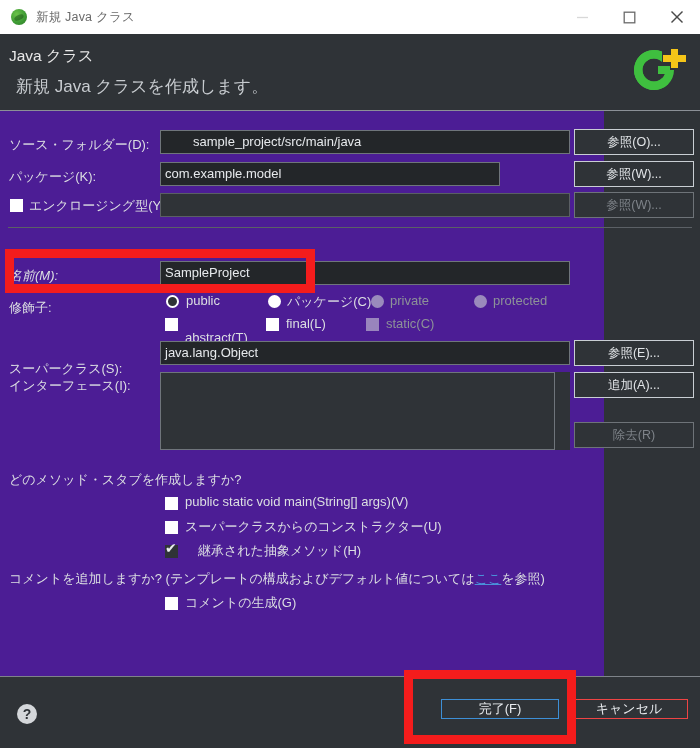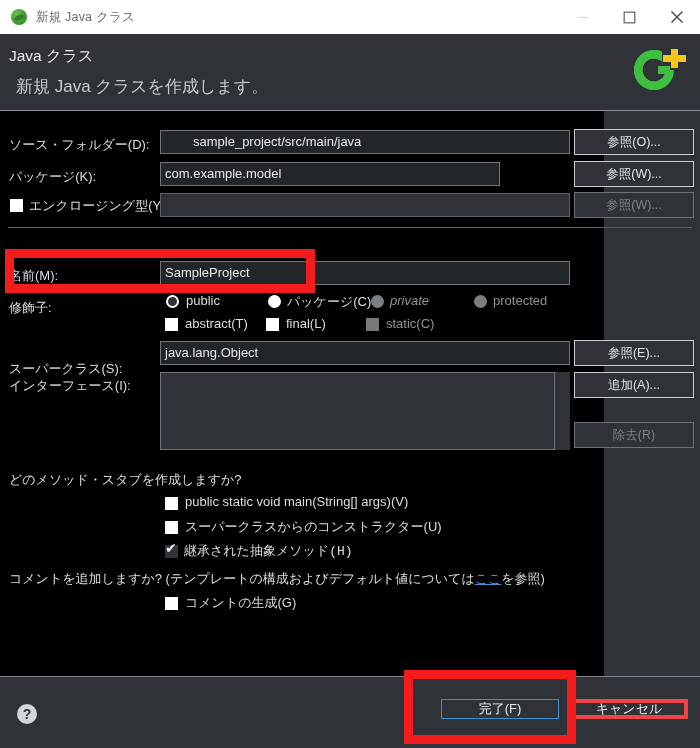--- a/index.html
+++ b/index.html
@@ -59,21 +59,21 @@
     position: absolute; right: 12px; top: 2px; width: 68px; height: 68px;
   }
   .hdr-sep {
     position: absolute; left: 0; top: 110px; width: 700px; height: 1px;
     background: #8b9096;
   }
 
   
   .body {
     position: absolute; left: 0; top: 111px; width: 604px; height: 565px;
-    background: #000000;
+    background: #4c1d95;
   }
 
   .lbl {
     position: absolute; font-size: 13px; color: #dcdfe2; white-space: nowrap;
   }
   .lbl.dim { color: #8d9298; }
 
   .field {
     position: absolute; height: 24px;
     background: #232629; border: 1px solid #6f757b;
@@ -136,21 +136,21 @@
   .help-icon {
     position: absolute; left: 16px; top: 26px; width: 22px; height: 22px;
   }
   .fbtn {
     position: absolute; height: 20px;
     background: #2f3337; color: #e8ebee; font-size: 13px;
     display: flex; align-items: center; justify-content: center;
     white-space: nowrap;
   }
   .fbtn.primary { border: 1px solid #3d8fd6; }
-  .fbtn.secondary { border: 4px solid #ef4444; }
+  .fbtn.secondary { border: 1px solid #ef4444; }
 
   
   .redbox {
     position: absolute; border: 9px solid #f41c1c;
     pointer-events: none;
   }
 </style>
 </head>
 <body>
 
@@ -205,39 +205,39 @@
   <div class="field" style="left:160px; top:51px; width:340px;">com.example.model</div>
   <div class="btn" style="left:574px; top:50px; width:120px;">参照(W)...</div>
 
   <div class="cb off" style="left:10px; top:88px;"></div>
   <div class="lbl" style="left:29px; top:86px;">エンクロージング型(Y):</div>
   <div class="field disabled" style="left:160px; top:82px; width:410px;"></div>
   <div class="btn disabled" style="left:574px; top:81px; width:120px;">参照(W)...</div>
 
   <div style="position:absolute;left:8px;top:116px;width:684px;height:1px;background:#5b6065;"></div>
 
-  <div class="lbl" style="left:9px; top:156px;">名前(M):</div>
+  <div class="lbl" style="left:9px; top:156px;font-style:italic;">名前(M):</div>
   <div class="field" style="left:160px; top:150px; width:410px;">SampleProject</div>
 
   <div class="lbl" style="left:9px; top:188px;">修飾子:</div>
 
   <div class="radio sel" style="left:166px; top:184px;"></div>
   <div class="lbl" style="left:186px; top:182px;">public</div>
 
   <div class="radio" style="left:268px; top:184px;"></div>
   <div class="lbl" style="left:287px; top:182px;">パッケージ(C)</div>
 
   <div class="radio dim" style="left:371px; top:184px;"></div>
-  <div class="lbl dim" style="left:390px; top:182px;font-style:italic;">private</div>
+  <div class="lbl dim" style="left:390px; top:182px;">private</div>
 
   <div class="radio dim" style="left:474px; top:184px;"></div>
   <div class="lbl dim" style="left:493px; top:182px;">protected</div>
 
   <div class="cb off" style="left:165px; top:207px;"></div>
-  <div class="lbl" style="left:185px; top:205px;">abstract(T)</div>
+  <div class="lbl" style="left:185px; top:219px;">abstract(T)</div>
 
   <div class="cb off" style="left:266px; top:207px;"></div>
   <div class="lbl" style="left:286px; top:205px;">final(L)</div>
 
   <div class="cb dim" style="left:366px; top:207px;"></div>
   <div class="lbl dim" style="left:386px; top:205px;">static(C)</div>
 
   <div class="lbl" style="left:9px; top:235px;margin-top:14px;">スーパークラス(S):</div>
   <div class="field" style="left:160px; top:230px; width:410px;">java.lang.Object</div>
   <div class="btn" style="left:574px; top:229px; width:120px;">参照(E)...</div>
@@ -252,21 +252,21 @@
 
   <div class="cb off" style="left:165px; top:386px;"></div>
   <div class="lbl" style="left:185px; top:383px;">public static void main(String[] args)(V)</div>
 
   <div class="cb off" style="left:165px; top:410px;"></div>
   <div class="lbl" style="left:185px; top:407px;">スーパークラスからのコンストラクター(U)</div>
 
   <div class="cb checked" style="left:165px; top:434px;">
       <span class="tick">✔</span>
     </div>
-  <div class="lbl" style="left:184px; top:431px;font-family:Liberation Mono, monospace;">継承された抽象メソッド(H)</div>
+  <div class="lbl" style="left:198px; top:431px;">継承された抽象メソッド(H)</div>
 
   <div class="lbl" style="left:9px; top:459px;"><span>コメントを追加しますか? (テンプレートの構成およびデフォルト値については</span><span class="link">ここ</span><span>を参照)</span></div>
 
   <div class="cb off" style="left:165px; top:486px;"></div>
   <div class="lbl" style="left:185px; top:483px;">コメントの生成(G)</div>
 
 </div>
 
 <div class="foot-sep"></div>
 <div class="footer">

